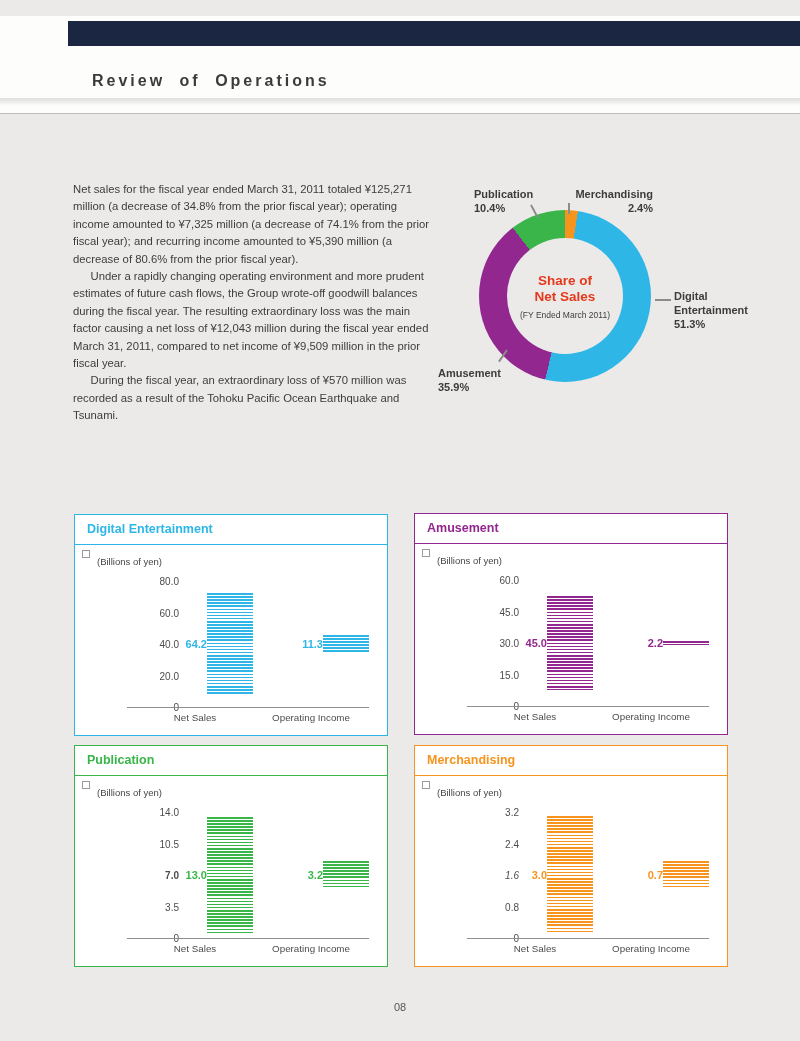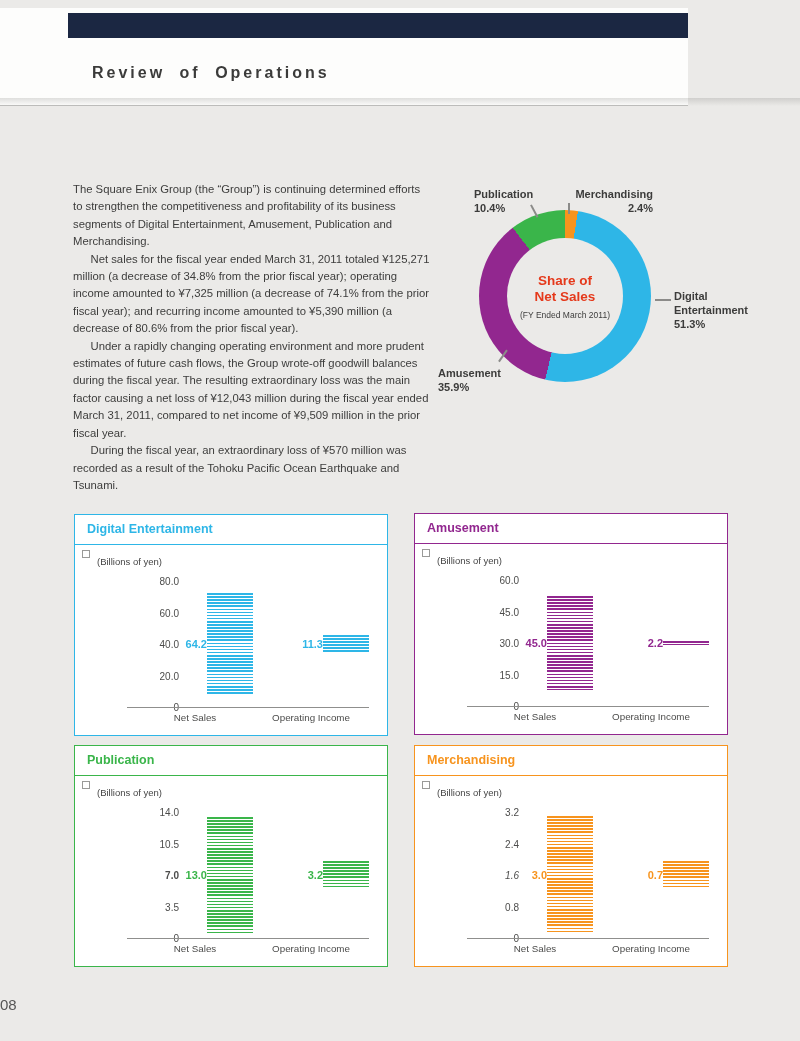--- a/index.html
+++ b/index.html
@@ -4,21 +4,21 @@
 <style>
   html, body { margin: 0; padding: 0; }
   body {
     width: 800px; height: 1041px;
     font-family: "Liberation Sans", sans-serif;
     background: #ffffff;
   }
   .page { position: relative; width: 800px; height: 1041px; background: #ebeae8; overflow: hidden; }
 
   
-  .header { position: absolute; top: 8px; left: 0; width: 688px; height: 97px; background: #fdfdfc; border-bottom: 1px solid #bdbdbb; }
+  .header { position: absolute; top: 16px; left: 0; width: 800px; height: 97px; background: #fdfdfc; border-bottom: 1px solid #bdbdbb; }
   .navy-bar { position: absolute; top: 5px; left: 68px; right: 0; height: 25px; background: #1b2742; }
   .page-title { position: absolute; left: 92px; top: 56px; margin: 0; font-size: 16px; font-weight: bold; letter-spacing: 3px; word-spacing: 7px; color: #3b3b3a; }
   .header-shadow { position: absolute; top: 98px; left: 0; width: 800px; height: 8px; background: linear-gradient(to bottom, rgba(100,100,96,.20), rgba(100,100,96,0)); }
 
   
   .intro { position: absolute; left: 73px; top: 181px; width: 358px; font-size: 11.3px; line-height: 17.4px; color: #3d3d3c; }
   .intro p { margin: 0; }
   .intro p + p { text-indent: 1.55em; }
 
   
@@ -51,35 +51,34 @@
   .bars { position: absolute; left: 0; right: 0; top: 0; bottom: 0; display: flex; }
   .bar-col { flex: 1; position: relative; display: flex; justify-content: flex-end; align-items: center; }
   .bar-val { font-size: 11px; font-weight: bold; margin-bottom: 1px; }
   .bar { width: 46px; }
   .bar-cat { position: absolute; top: 100%; left: 50%; transform: translateX(-50%); margin-top: 5px; font-size: 9.8px; color: #4c4c4b; white-space: nowrap; }
   .panel-digital { left: 74px; top: 514px; }
   .panel-amusement { left: 414px; top: 513px; }
   .panel-publication { left: 74px; top: 745px; }
   .panel-merchandising { left: 414px; top: 745px; }
 
-  .page-number { position: absolute; bottom: 28px; left: 0; width: 800px; text-align: left; font-size: 15px; color: #565656; }
+  .page-number { position: absolute; bottom: 28px; left: 0; width: 800px; text-align: center; font-size: 11px; color: #565656; }
 </style>
 </head>
 <body>
 
 <div class="page">
 
   <div class="header">
     <div class="navy-bar"></div>
     <h1 class="page-title">Review of Operations</h1>
   </div>
   <div class="header-shadow"></div>
 
   <div class="intro">
-    <p>The Square Enix Group (the “Group”) is continuing determined efforts to strengthen the competitiveness and profitability of its business segments of Digital Entertainment, Amusement, Publication and Merchandising.</p>
     <p>Net sales for the fiscal year ended March 31, 2011 totaled ¥125,271 million (a decrease of 34.8% from the prior fiscal year); operating income amounted to ¥7,325 million (a decrease of 74.1% from the prior fiscal year); and recurring income amounted to ¥5,390 million (a decrease of 80.6% from the prior fiscal year).</p>
     <p>Under a rapidly changing operating environment and more prudent estimates of future cash flows, the Group wrote-off goodwill balances during the fiscal year. The resulting extraordinary loss was the main factor causing a net loss of ¥12,043 million during the fiscal year ended March 31, 2011, compared to net income of ¥9,509 million in the prior fiscal year.</p>
     <p>During the fiscal year, an extraordinary loss of ¥570 million was recorded as a result of the Tohoku Pacific Ocean Earthquake and Tsunami.</p>
   </div>
 
   <div class="donut-ring" style="background: conic-gradient(rgb(247, 148, 30) 0deg, rgb(247, 148, 30) 8.64deg, rgb(46, 182, 231) 8.64deg, rgb(46, 182, 231) 193.32deg, rgb(146, 39, 143) 193.32deg, rgb(146, 39, 143) 322.56deg, rgb(58, 181, 74) 322.56deg, rgb(58, 181, 74) 360deg);">
     <div class="donut-hole">
       <div class="donut-title">
         <span>Share of</span><br>
         <span>Net Sales</span>

